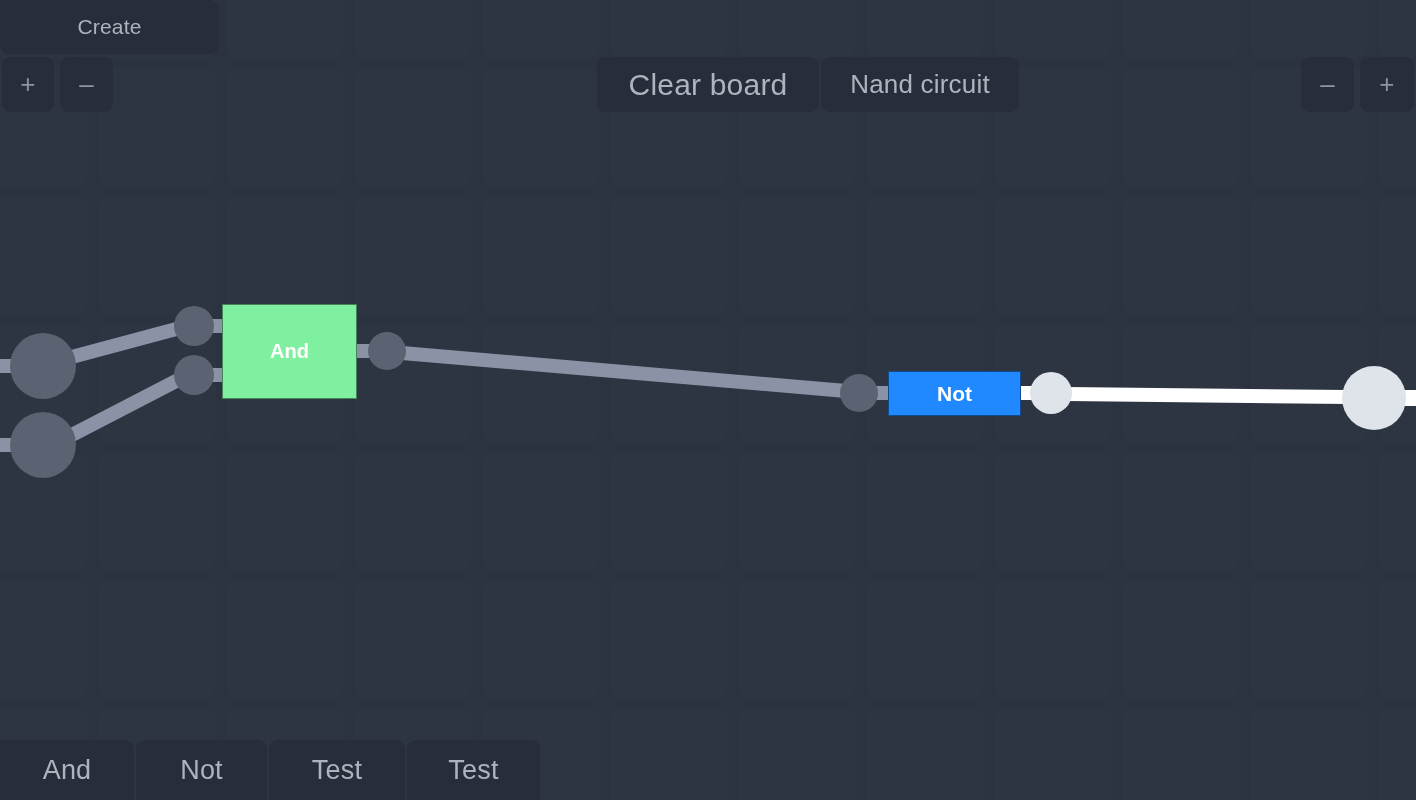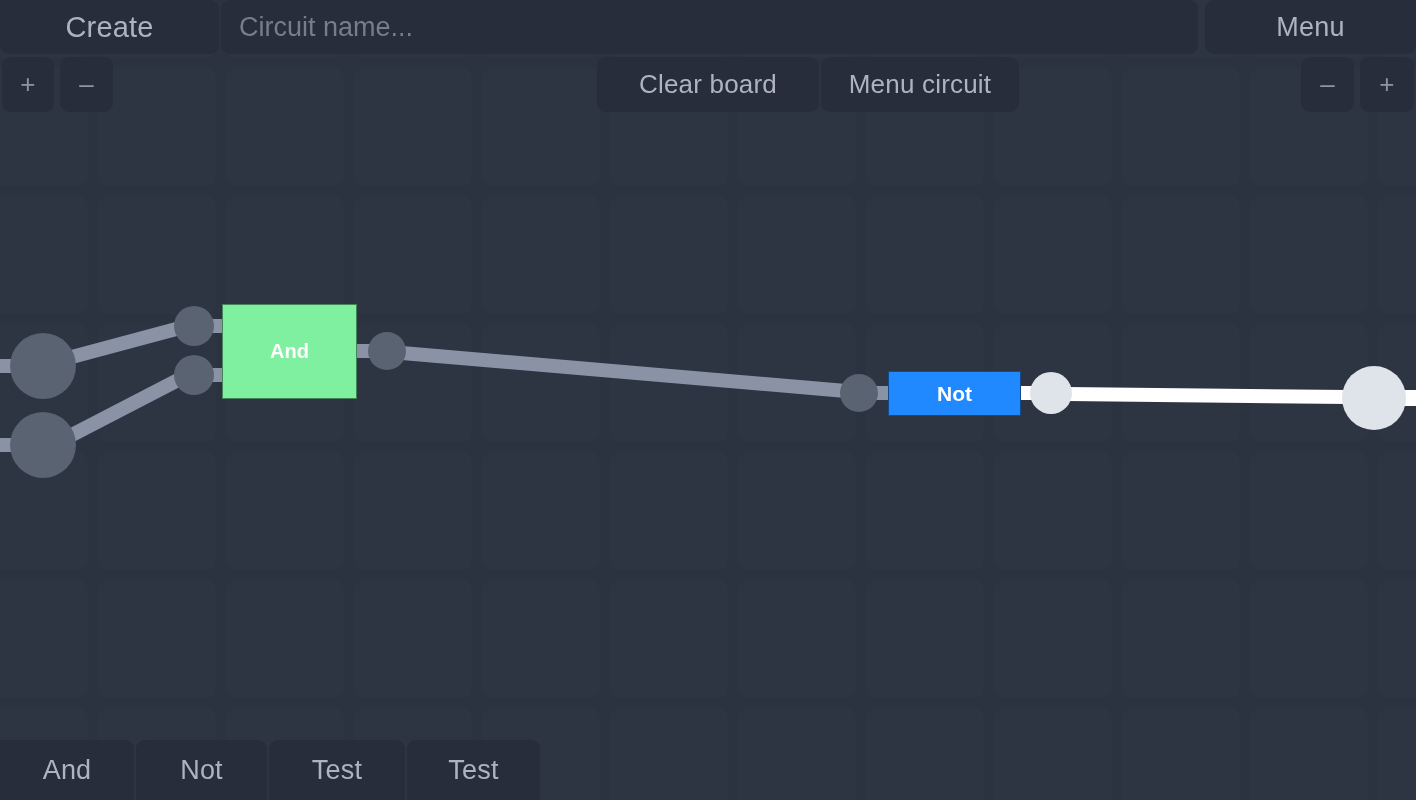--- a/index.html
+++ b/index.html
@@ -52,21 +52,21 @@
     align-items: center;
     justify-content: center;
     cursor: pointer;
     user-select: none;
     white-space: nowrap;
     letter-spacing: 0.2px;
   }
 
   #btn-create {
     left: 0; top: 0; width: 219px; height: 54px;
-    font-size: 29px;
+    font-size: 21px;
     border-top-left-radius: 0;
   }
   #circuit-name-input {
     position: absolute;
     left: 221px; top: 0; width: 977px; height: 54px;
     background: #272d3a;
     border: none;
     border-radius: 9px;
     color: #aeb4bf;
     font-family: "Liberation Sans", sans-serif;
@@ -81,21 +81,21 @@
     left: 1205px; top: 0; width: 211px; height: 54px;
     font-size: 27px;
     border-top-right-radius: 0;
   }
 
   
   #btn-zoom-in-left  { left: 2px;  top: 0; width: 52px; height: 55px; font-size: 26px; color: #8f96a3; }
   #btn-zoom-out-left { left: 60px; top: 0; width: 53px; height: 55px; font-size: 26px; color: #8f96a3; }
 
   #btn-delete-circuit { left: 398px; top: 0; width: 197px; height: 55px; font-size: 26px; }
-  #btn-clear-board    { left: 597px; top: 0; width: 222px; height: 55px; font-size: 26px; }
+  #btn-clear-board    { left: 597px; top: 0; width: 222px; height: 55px; font-size: 30px; }
   #btn-open-circuit   { left: 821px; top: 0; width: 198px; height: 55px; font-size: 26px; }
 
   #btn-zoom-out-right { left: 1301px; top: 0; width: 53px; height: 55px; font-size: 26px; color: #8f96a3; }
   #btn-zoom-in-right  { left: 1360px; top: 0; width: 54px; height: 55px; font-size: 26px; color: #8f96a3; }
 
   
   #board {
     position: absolute;
     left: 0; top: 0; width: 1416px; height: 800px;
     z-index: 10;
@@ -272,30 +272,28 @@
       <div class="node off" style="left: 368px; top: 332px; width: 38px; height: 38px;"></div>
       <div class="node off" style="left: 840px; top: 374px; width: 38px; height: 38px;"></div>
       <div class="node on" style="left: 1030px; top: 372px; width: 42px; height: 42px;"></div>
       <div class="node on" style="left: 1342px; top: 366px; width: 64px; height: 64px;"></div>
       <div class="gate" id="gate-and" style="left: 222px; top: 304px; width: 135px; height: 95px; background: rgb(127, 239, 160);">And</div>
       <div class="gate" id="gate-not" style="left: 888px; top: 371px; width: 133px; height: 45px; background: rgb(32, 137, 255);">Not</div>
     </div>
 
   <div id="topbar-row1" class="topbar">
     <button id="btn-create" class="tbtn">Create</button>
-    <input id="circuit-name-input" type="text" placeholder="Circuit name..." style="">
-    <button id="btn-menu" class="tbtn">Menu</button>
   </div>
 
   <div id="topbar-row2" class="topbar">
     <button id="btn-zoom-in-left" class="tbtn">+</button>
     <button id="btn-zoom-out-left" class="tbtn">–</button>
 
     <button id="btn-clear-board" class="tbtn">Clear board</button>
-    <button id="btn-open-circuit" class="tbtn">Menu circuit</button>
+    <button id="btn-open-circuit" class="tbtn">Nand circuit</button>
 
     <button id="btn-zoom-out-right" class="tbtn">–</button>
     <button id="btn-zoom-in-right" class="tbtn">+</button>
   </div>
 
   <div id="palette">
       <button class="pbtn" id="pbtn-and">And</button>
       <button class="pbtn" id="pbtn-not">Not</button>
       <button class="pbtn" id="pbtn-nand">Test</button>
       <button class="pbtn" id="pbtn-test">Test</button>

